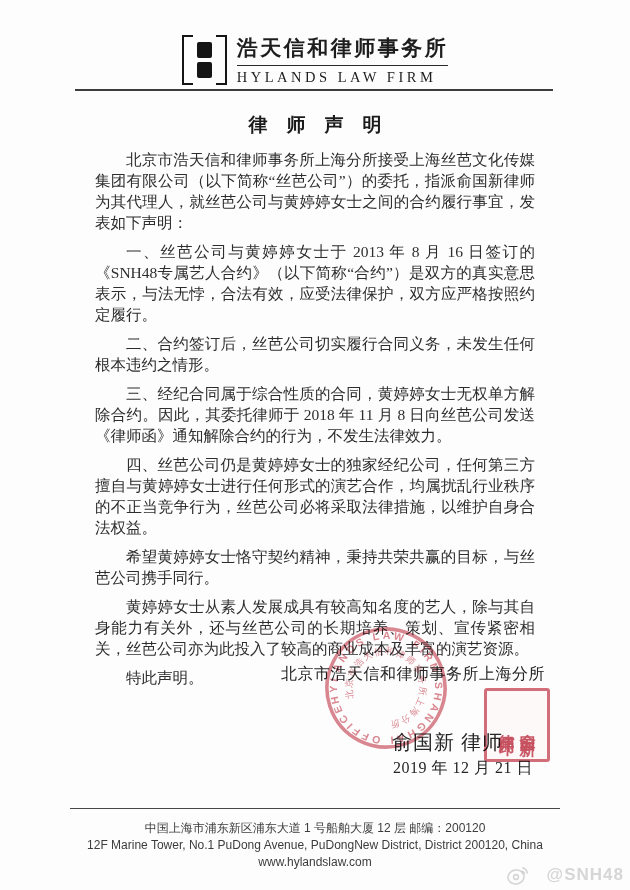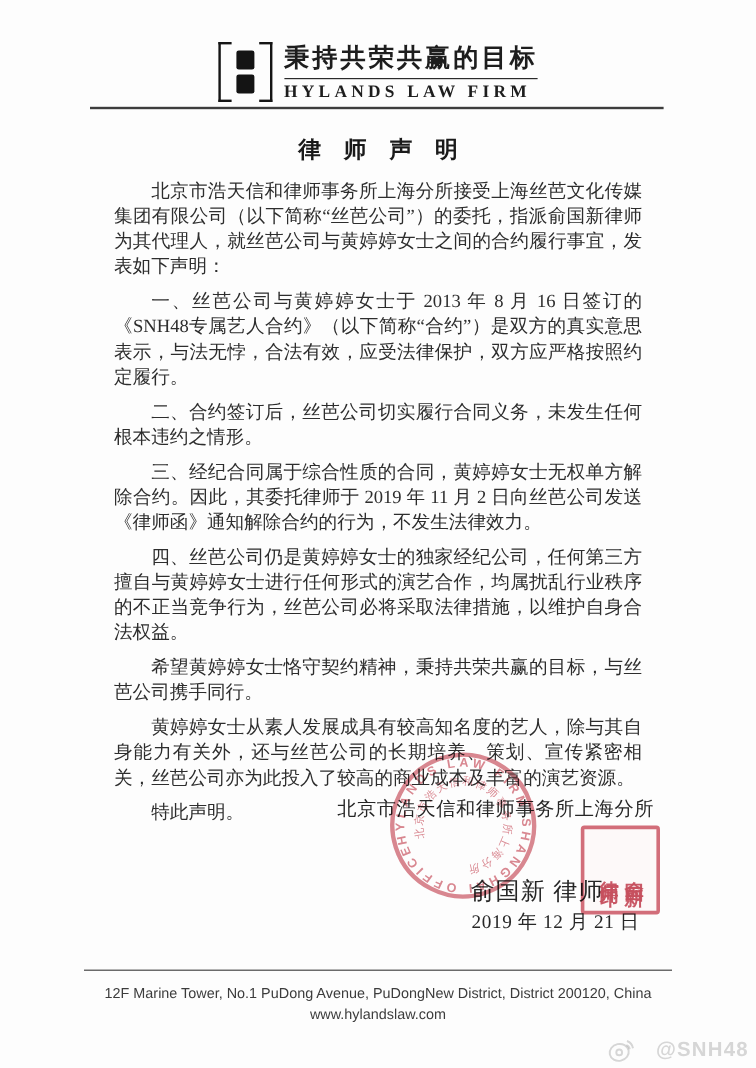--- a/index.html
+++ b/index.html
@@ -25,21 +25,21 @@
   .bracket.l{border-left:2.5px solid #151515;border-top:2.5px solid #151515;border-bottom:2.5px solid #151515;}
   .bracket.r{border-right:2.5px solid #151515;border-top:2.5px solid #151515;border-bottom:2.5px solid #151515;}
   .squares{display:flex;flex-direction:column;gap:4px;}
   .squares .sq{width:15px;height:16px;background:#141414;border-radius:2px;}
   .logo-names{display:flex;flex-direction:column;}
   .firm-zh{
     font-size:21px;letter-spacing:2.5px;color:#1d1d1d;font-weight:600;
     border-bottom:1.5px solid #2a2a2a;padding-bottom:3px;
   }
   .firm-en{
-    font-size:14.5px;letter-spacing:3.5px;color:#1d1d1d;font-weight:700;
+    font-size:14.5px;letter-spacing:3.5px;color:#1d1d1d;font-weight:400;
     margin-top:3px;
   }
   .header-rule{
     position:absolute;top:89px;left:75px;width:478px;height:0;
     border-top:2px solid #3d3d3d;
   }
 
   
   .doc-title{
     position:absolute;top:112px;left:0;width:630px;text-align:center;
@@ -103,34 +103,34 @@
     <div class="logo-row">
       <div class="logo-mark">
         <div class="bracket l"></div>
         <div class="squares">
           <div class="sq"></div>
           <div class="sq"></div>
         </div>
         <div class="bracket r"></div>
       </div>
       <div class="logo-names">
-        <span class="firm-zh">秉持共荣共赢的目标</span>
+        <span class="firm-zh">浩天信和律师事务所</span>
         <span class="firm-en">HYLANDS LAW FIRM</span>
       </div>
     </div>
   </div>
   <div class="header-rule"></div>
 
   <div class="doc-title">律　师　声　明</div>
 
   <div class="body-text">
     <p>北京市浩天信和律师事务所上海分所接受上海丝芭文化传媒集团有限公司（以下简称“丝芭公司”）的委托，指派俞国新律师为其代理人，就丝芭公司与黄婷婷女士之间的合约履行事宜，发表如下声明：</p>
     <p>一、丝芭公司与黄婷婷女士于 2013 年 8 月 16 日签订的《SNH48专属艺人合约》（以下简称“合约”）是双方的真实意思表示，与法无悖，合法有效，应受法律保护，双方应严格按照约定履行。</p>
     <p>二、合约签订后，丝芭公司切实履行合同义务，未发生任何根本违约之情形。</p>
-    <p>三、经纪合同属于综合性质的合同，黄婷婷女士无权单方解除合约。因此，其委托律师于 2019 年 11 月 2 日向丝芭公司发送《律师函》通知解除合约的行为，不发生法律效力。</p>
+    <p>三、经纪合同属于综合性质的合同，黄婷婷女士无权单方解除合约。因此，其委托律师于 2018 年 11 月 8 日向丝芭公司发送《律师函》通知解除合约的行为，不发生法律效力。</p>
     <p>四、丝芭公司仍是黄婷婷女士的独家经纪公司，任何第三方擅自与黄婷婷女士进行任何形式的演艺合作，均属扰乱行业秩序的不正当竞争行为，丝芭公司必将采取法律措施，以维护自身合法权益。</p>
     <p>希望黄婷婷女士恪守契约精神，秉持共荣共赢的目标，与丝芭公司携手同行。</p>
     <p>黄婷婷女士从素人发展成具有较高知名度的艺人，除与其自身能力有关外，还与丝芭公司的长期培养、策划、宣传紧密相关，丝芭公司亦为此投入了较高的商业成本及丰富的演艺资源。</p>
     <p>特此声明。</p>
   </div>
 
   <div class="sig-firm">北京市浩天信和律师事务所上海分所</div>
   <div class="sig-lawyer">俞国新  律师</div>
   <div class="sig-date">2019 年 12 月 21 日</div>
 
@@ -148,20 +148,21 @@
     </g>
   </svg>
 
   <div class="square-seal">
     <div class="seal-col">律师印</div>
     <div class="seal-col">俞国新</div>
   </div>
 
   <div class="footer-rule"></div>
   <div class="footer">
+    <div class="f-line">中国上海市浦东新区浦东大道 1 号船舶大厦 12 层  邮编：200120</div>
     <div class="f-line">12F Marine Tower, No.1 PuDong Avenue, PuDongNew District, District 200120, China</div>
     <div class="f-line">www.hylandslaw.com</div>
   </div>
 
   <div class="watermark">
     <svg width="26" height="22" viewBox="0 0 26 22" aria-hidden="true">
       <g fill="none" stroke="rgba(140,140,140,.35)" stroke-width="1.6">
         <ellipse cx="11" cy="13" rx="8" ry="7" transform="rotate(-12 11 13)"></ellipse>
         <circle cx="11" cy="13" r="2.4"></circle>
         <path d="M 17.5,3.5 a 8,8 0 0 1 5,6"></path>

